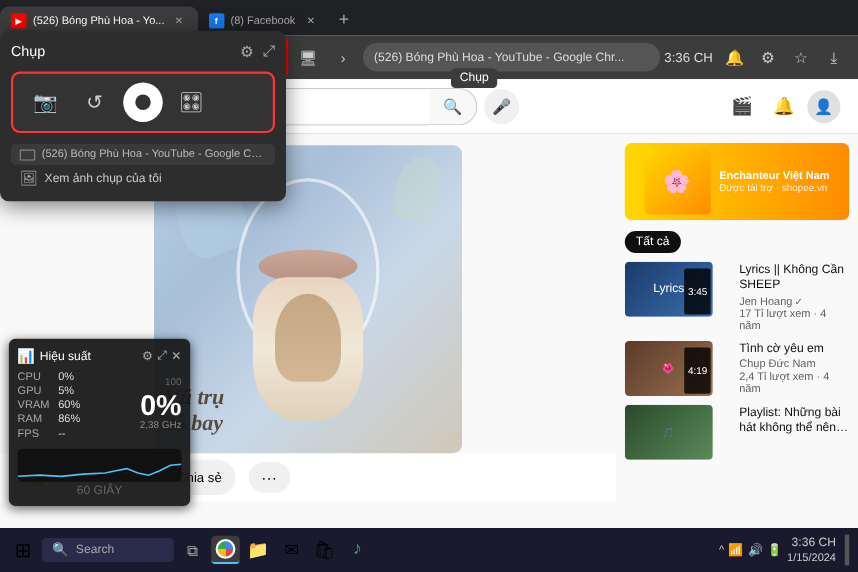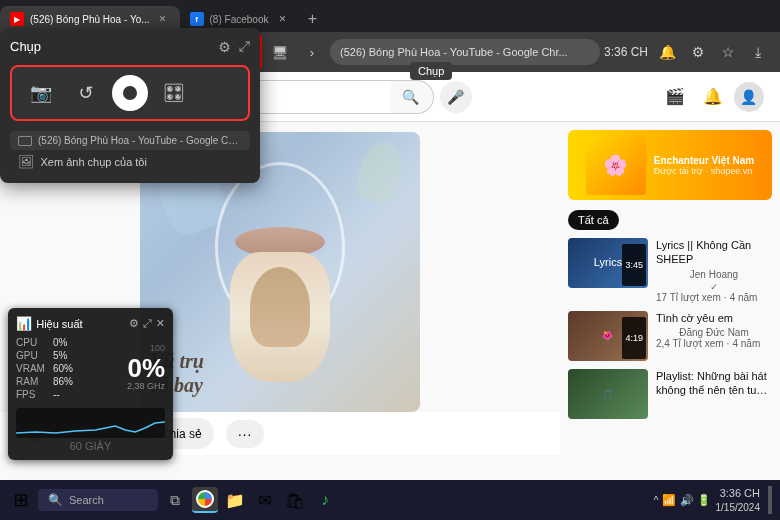--- a/index.html
+++ b/index.html
@@ -329,40 +329,40 @@
       background: rgba(0,0,0,0.8);
       color: white;
       font-size: 9px;
       padding: 16px 3px;
       border-radius: 2px;
     }
 
     .related-info {
       flex: 1;
       overflow: hidden;
+      margin-left: 16px;
     }
 
     .related-title {
       font-size: 11px;
       color: #0f0f0f;
       line-height: 1.3;
       display: -webkit-box;
       -webkit-line-clamp: 2;
       -webkit-box-orient: vertical;
       overflow: hidden;
     }
 
     .related-channel {
       font-size: 10px;
       color: #606060;
       margin-top: 2px;
       display: flex;
       align-items: center;
       gap: 2px;
-      flex-direction: column;
     }
 
     .verified-icon {
       color: #606060;
       font-size: 9px;
     }
 
     .related-views {
       font-size: 10px;
       color: #606060;
@@ -888,21 +888,21 @@
       <div class="related-video">
         <div class="related-thumb related-thumb-2">
           <div style="width:100%;height:100%;background:linear-gradient(135deg,#5a3a2a,#9a7050);display:flex;align-items:center;justify-content:center;color:white;font-size:9px;padding:3px;text-align:center;">
             🌺
           </div>
           <div class="thumb-duration">4:19</div>
         </div>
         <div class="related-info">
           <div class="related-title">Tình cờ yêu em</div>
           <div class="related-channel">
-            <span>Đăng Đức Nam</span>
+            <span>Chụp Đức Nam</span>
           </div>
           <div class="related-views">2,4 Tỉ lượt xem · 4 năm</div>
         </div>
       </div>
 
       <div class="related-video">
         <div class="related-thumb related-thumb-3">
           <div style="width:100%;height:100%;background:linear-gradient(135deg,#2a4a2a,#5a8a5a);display:flex;align-items:center;justify-content:center;color:white;font-size:9px;padding:3px;text-align:center;">
             🎵
           </div>

